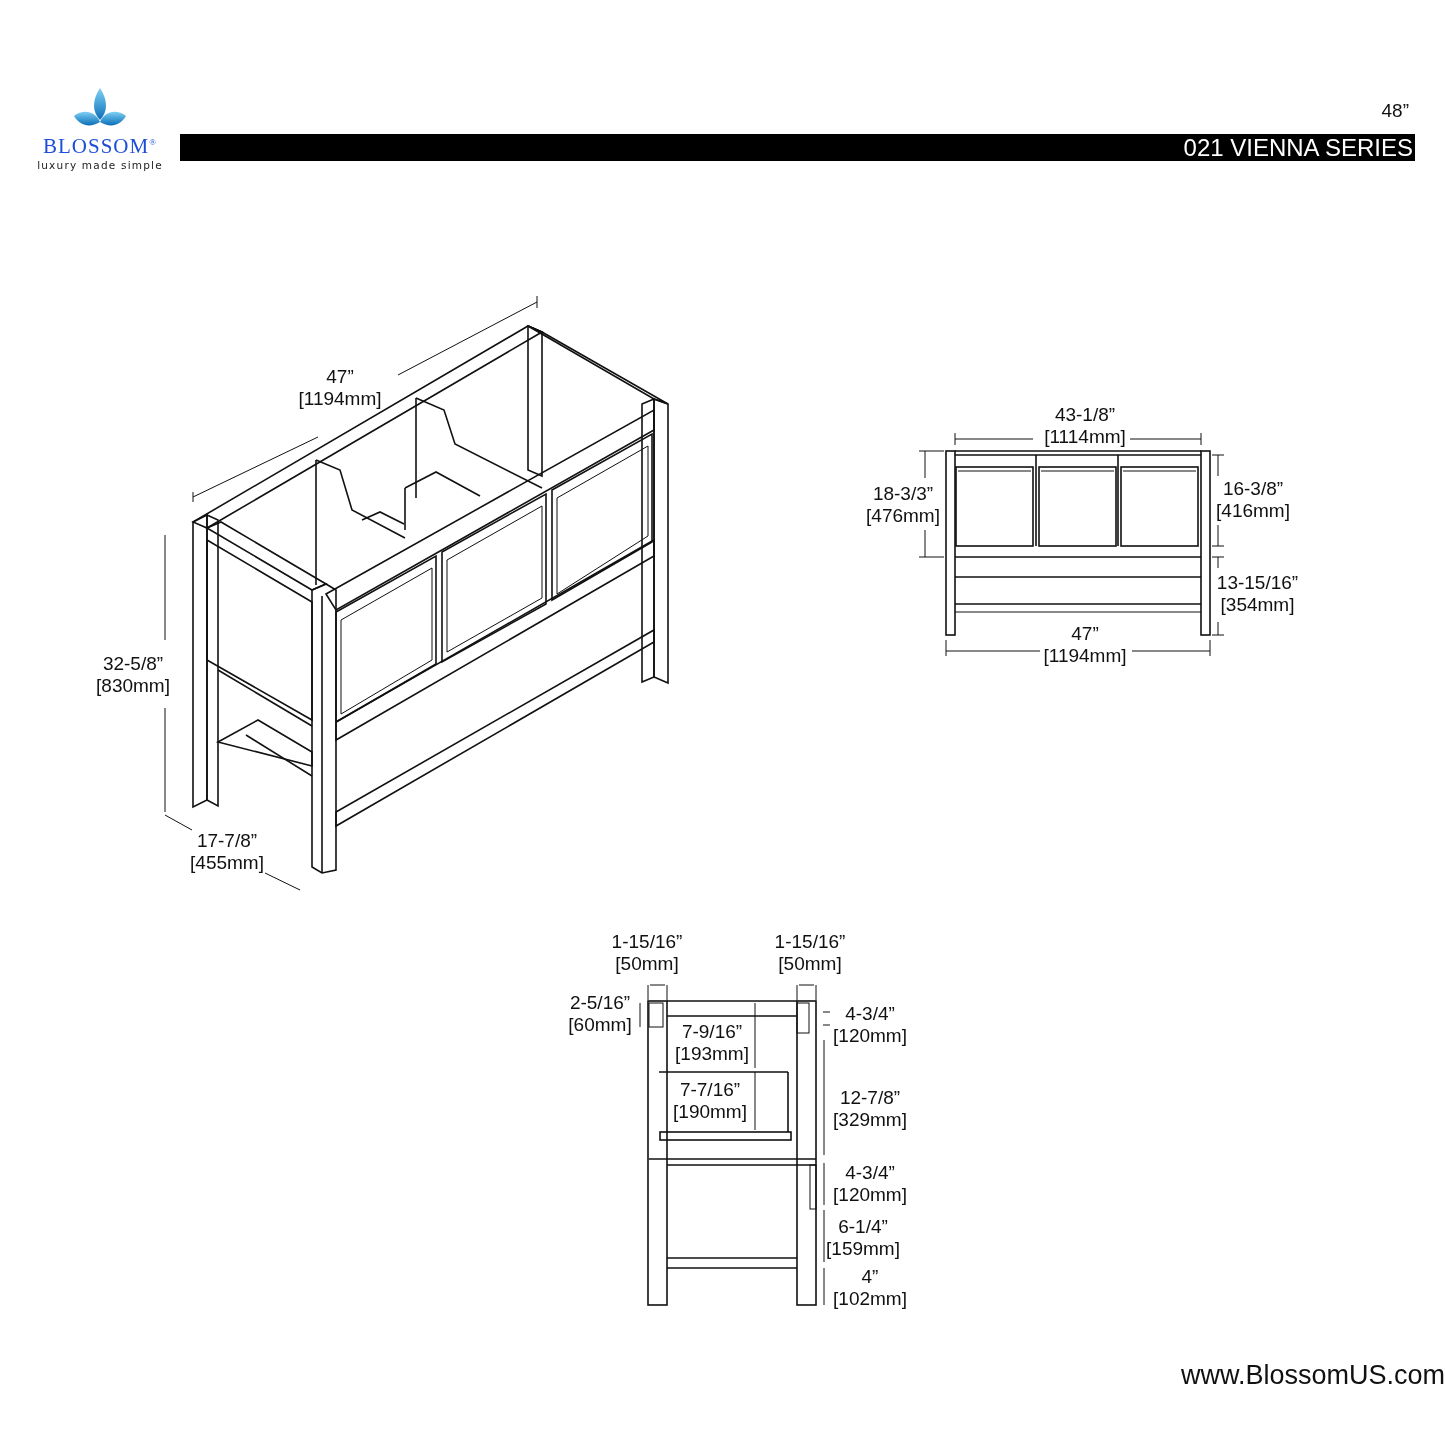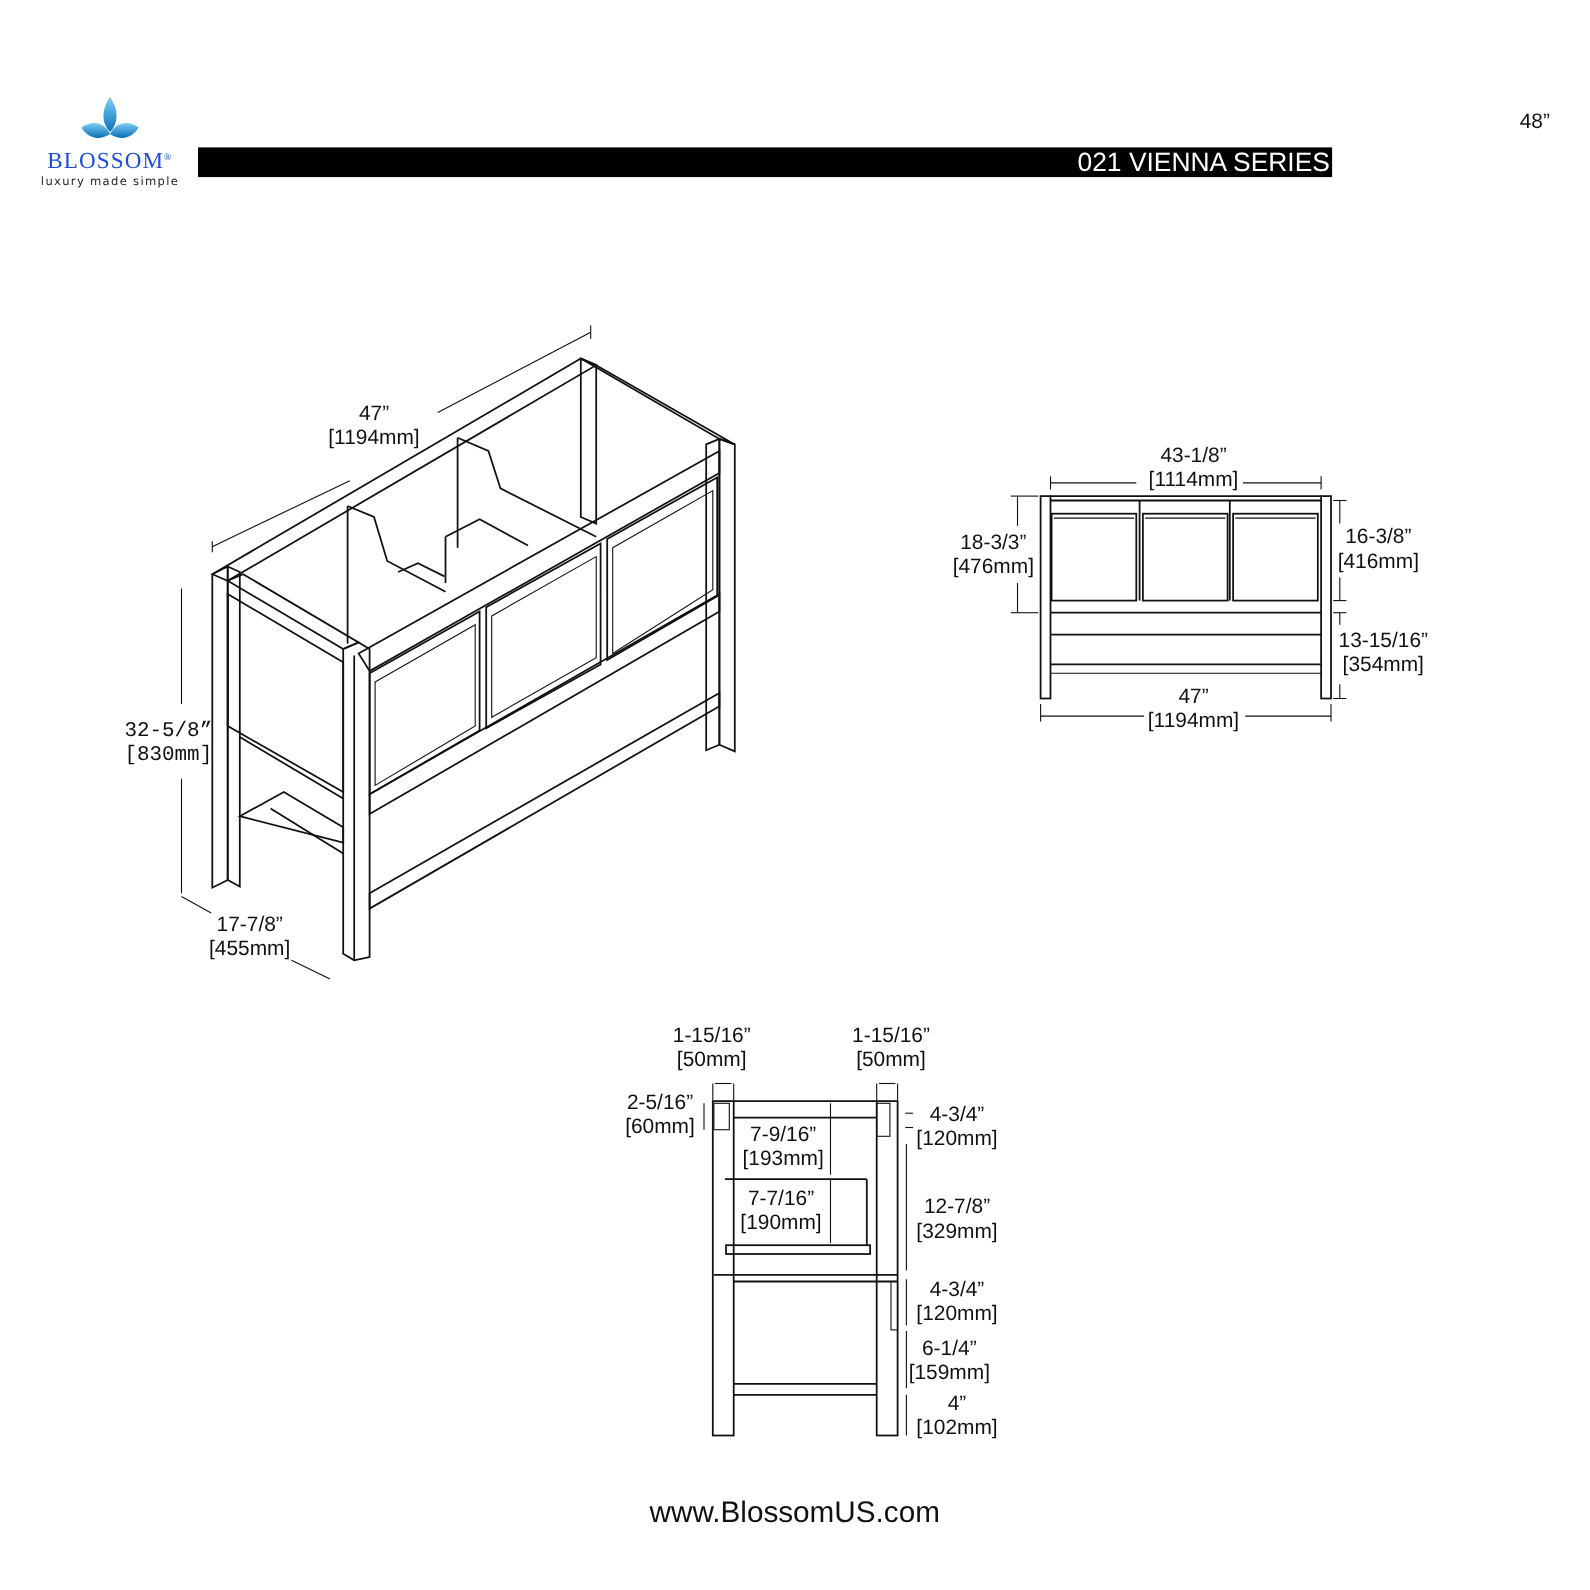--- a/index.html
+++ b/index.html
@@ -3,24 +3,24 @@
 <meta charset="utf-8">
 <style>
   html, body { margin:0; padding:0; background:#fff; }
   body { width:1445px; height:1445px; position:relative; overflow:hidden;
          font-family:"Liberation Sans", sans-serif; color:#111; }
   .abs { position:absolute; }
   .logo { left:30px; top:86px; width:140px; text-align:center; }
   .logo-word { font-family:"Liberation Serif", serif; font-size:21px; letter-spacing:1px; color:#1d4ed8; margin-top:2px; }
   .logo-tag { font-family:"DejaVu Sans", sans-serif; font-size:10.5px; letter-spacing:1.2px; color:#222; }
   .size { right:36px; top:100px; font-size:19px; }
-  .bar { left:180px; top:134px; width:1031px; height:27px; background:#000; }
+  .bar { left:180px; top:134px; width:1235px; height:27px; background:#000; }
   .series { position:absolute; right:2px; top:0; color:#fff; font-size:24px; line-height:27px; }
   .lbl { position:absolute; font-size:19px; line-height:22px; text-align:center; white-space:nowrap; }
-  .footer { left:0; width:1445px; top:1360px; text-align:center; font-size:27px; }
+  .footer { left:0; width:1445px; top:1360px; text-align:right; font-size:27px; }
   svg { position:absolute; left:0; top:0; }
   .s { stroke:#111; fill:none; stroke-width:1.6; }
   .t { stroke:#111; fill:none; stroke-width:1; }
 </style>
 </head>
 <body>
 
 <div class="abs logo">
   <svg width="60" height="46" viewBox="0 0 60 46" style="position:relative;display:block;margin:0 auto;">
     <defs>
@@ -183,21 +183,21 @@
     <line class="t" x1="824" y1="1163" x2="824" y2="1205"></line>
     <line class="t" x1="824" y1="1210" x2="824" y2="1262"></line>
     <line class="t" x1="824" y1="1268" x2="824" y2="1305"></line>
   </g>
 </svg>
 
 <div class="lbl" style="left:290px;top:366px;width:100px;">
   <div>47”</div>
     <div>[1194mm]</div>
 </div>
-<div class="lbl" style="left:108px;top:653px;width:90px;font-family:Liberation Mono, monospace;">
+<div class="lbl" style="left:88px;top:653px;width:90px;">
   <div>32-5/8”</div>
     <div>[830mm]</div>
 </div>
 <div class="lbl" style="left:182px;top:830px;width:90px;">
   <div>17-7/8”</div>
     <div>[455mm]</div>
 </div>
 
 <div class="lbl" style="left:1035px;top:404px;width:100px;">
   <div>43-1/8”</div>

